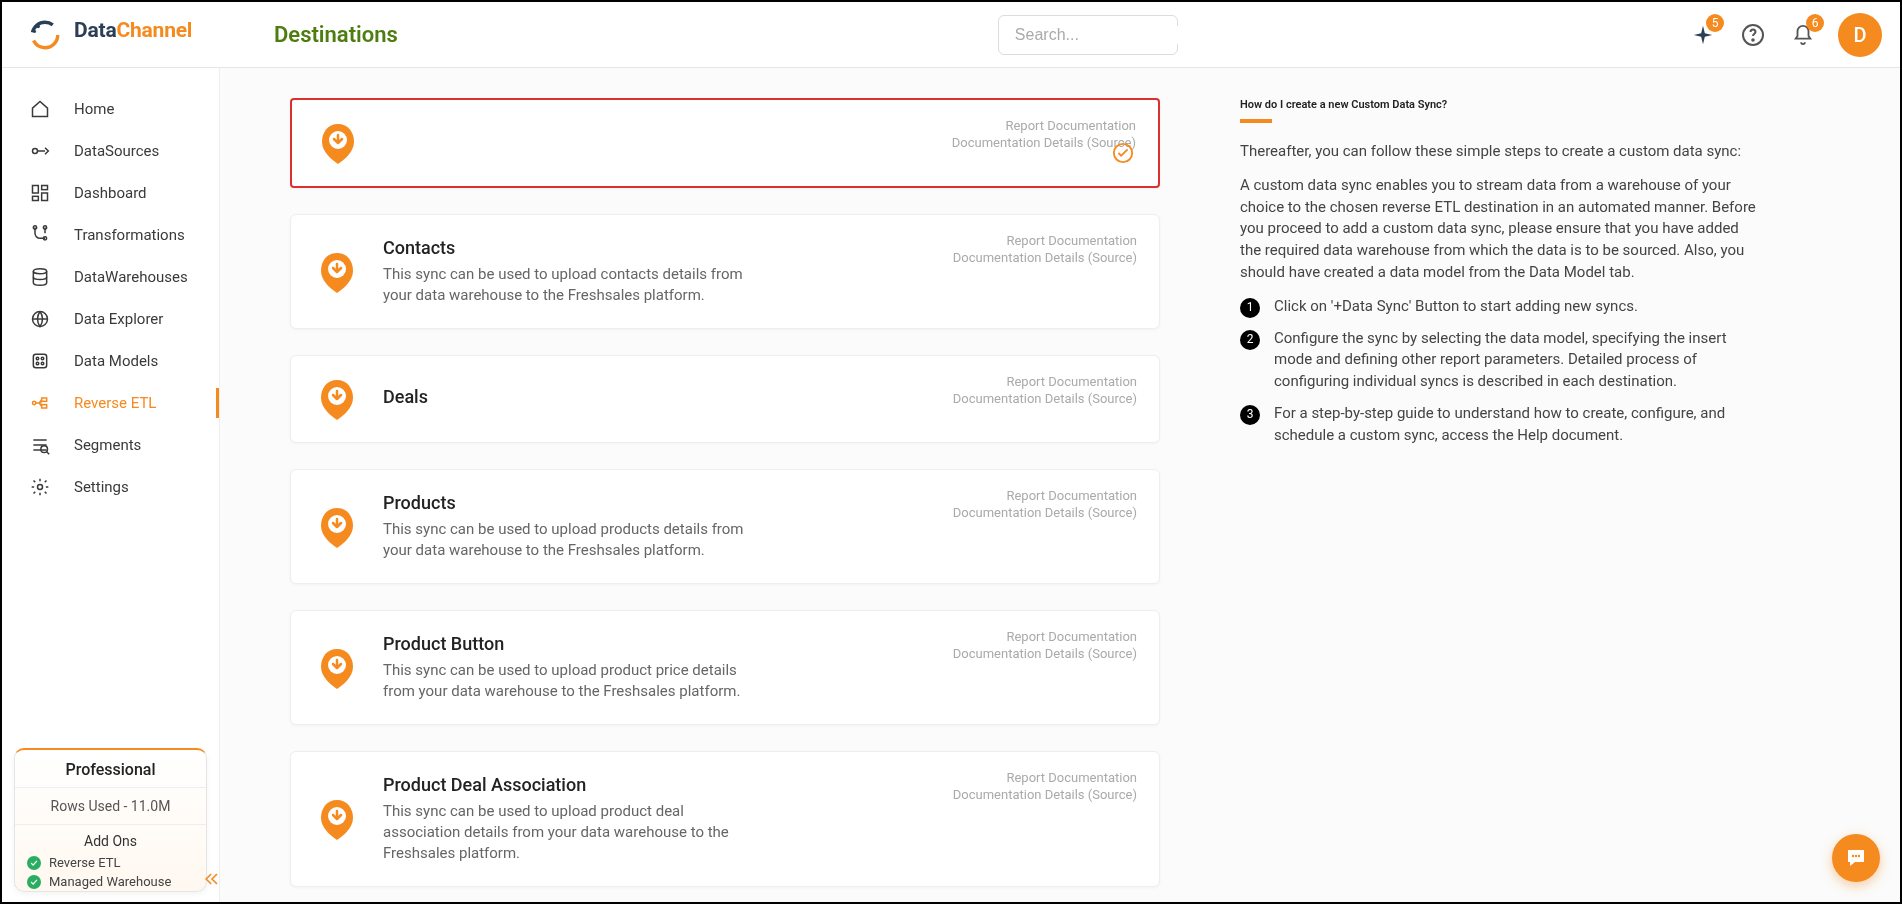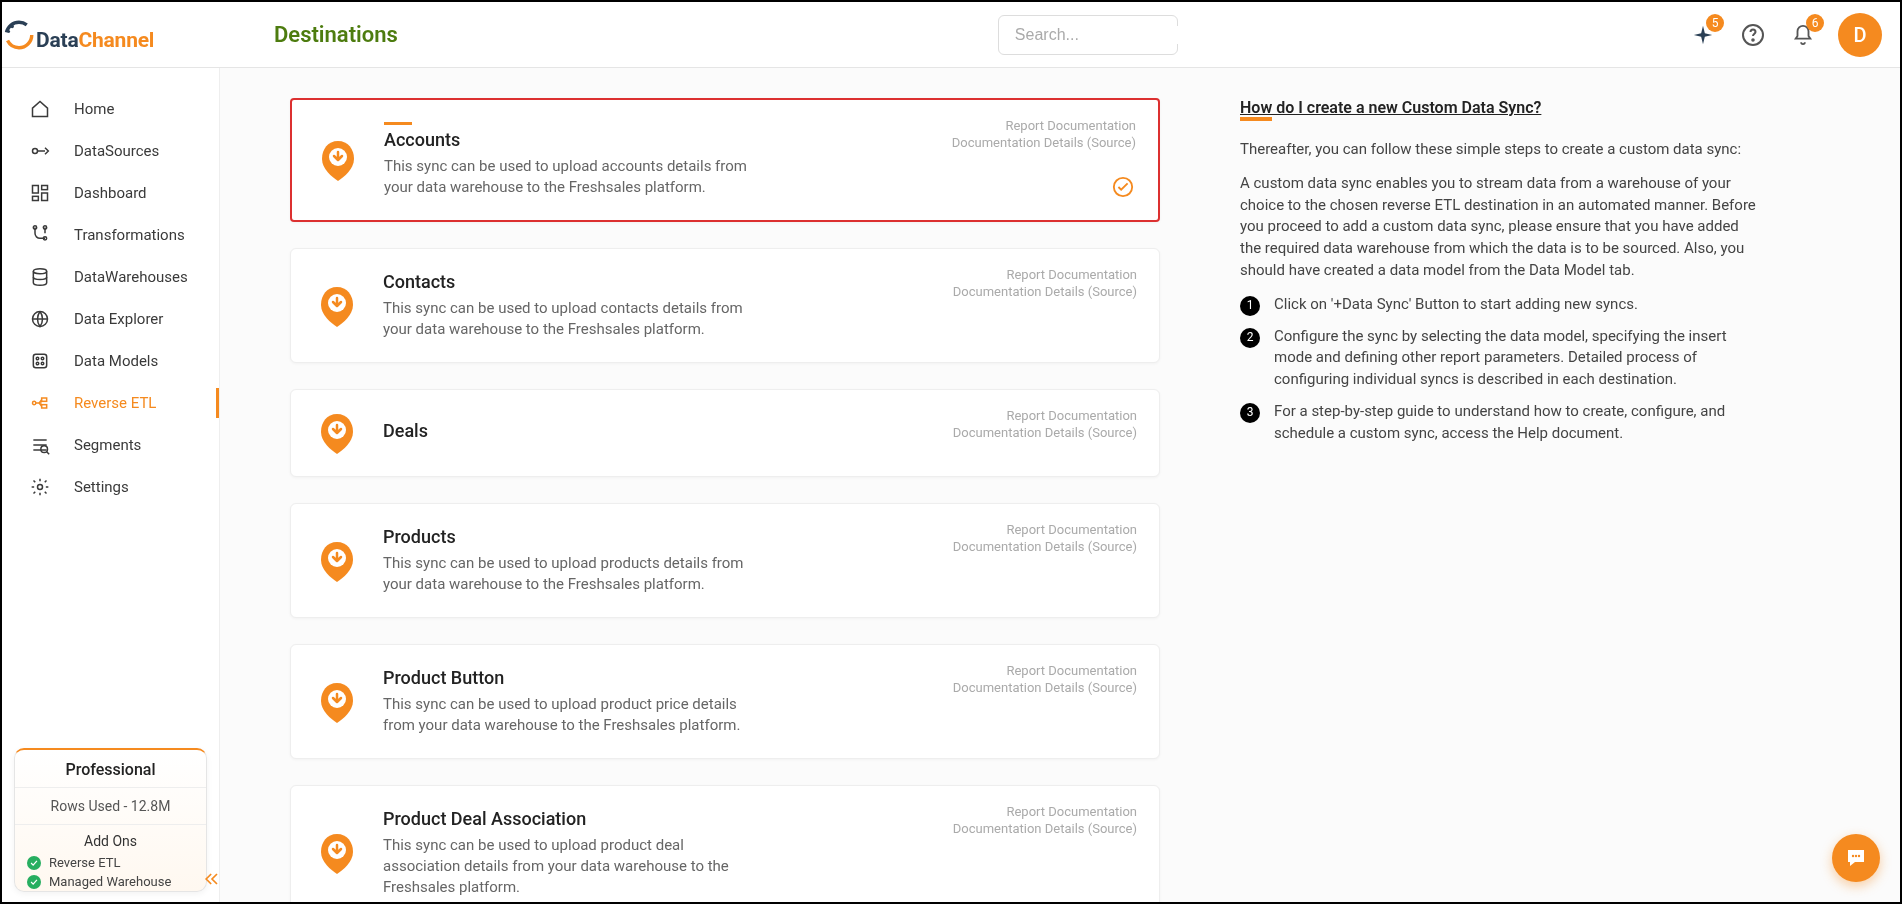--- a/index.html
+++ b/index.html
@@ -20,22 +20,23 @@
     height: 66px;
     display: flex;
     align-items: center;
     border-bottom: 1px solid #e5e5e5;
     background: #fff;
     z-index: 10;
   }
   .logo-wrap {
     width: 218px;
     display: flex;
-    align-items: flex-end;
-    gap: 0;
+    align-items: flex-start;
+    padding-left: 26px;
+    gap: 12px;
   }
   .logo-mark {
     width: 34px; height: 34px;
     position: relative;
   }
   .logo-text { font-size: 21px; font-weight: 700; letter-spacing: -0.2px; }
   .logo-text .data { color: #2a3f55; }
   .logo-text .channel { color: #f58a1f; }
   .page-title {
     font-size: 22px; font-weight: 600; color: #4d7c0f;
@@ -192,21 +193,21 @@
     position:absolute; right: 22px; top: 18px;
     text-align:right; font-size: 13px; color:#aaa;
   }
   .sync-links div { margin-bottom:2px; cursor:pointer; }
   .sync-check {
     position:absolute; right: 24px; bottom: 22px;
     width:22px; height:22px;
   }
 
   
-  .help-title { font-size: 16px; font-weight:600; margin-bottom: 0; text-decoration: underline; }
+  .help-title { font-size: 11px; font-weight:600; margin-bottom: 8px; }
   .help-accent { width: 32px; height:4px; background:#f58a1f; margin-bottom:18px; }
   .help-para { font-size: 15px; color:#444; line-height:1.45; margin-bottom: 12px; }
   .help-list { list-style:none; padding:0; }
   .help-list li { display:flex; gap:14px; margin-bottom:10px; font-size:15px; color:#444; line-height:1.45; }
   .step-num {
     flex:none; width:20px; height:20px; border-radius:50%; background:#000; color:#fff;
     font-size:12px; display:flex; align-items:center; justify-content:center; margin-top:2px;
   }
 
   .chat-fab {
@@ -350,21 +351,21 @@
     <svg viewBox="0 0 24 24" fill="none" stroke="currentColor" stroke-width="1.8">
         <circle cx="12" cy="12" r="3"></circle>
         <path d="M12 2 v3 M12 19 v3 M4.2 4.2 l2.1 2.1 M17.7 17.7 l2.1 2.1 M2 12 h3 M19 12 h3 M4.2 19.8 l2.1 -2.1 M17.7 6.3 l2.1 -2.1"></path>
       </svg>
     <span class="label">Settings</span>
   </div>
 
   <div class="sidebar-bottom">
     <div class="plan-card">
       <div class="plan-name">Professional</div>
-      <div class="rows">Rows Used - 12.8M</div>
+      <div class="rows">Rows Used - 11.0M</div>
       <div class="addons-hdr">Add Ons</div>
       <div class="addon-row">
         <span class="addon-check">
           <svg width="10" height="10" viewBox="0 0 24 24">
               <path d="M5 12 L10 17 L19 7" stroke="#fff" stroke-width="3" fill="none"></path>
             </svg>
         </span>
         <span>Reverse ETL</span>
       </div>
       <div class="addon-row">
@@ -387,25 +388,20 @@
 <div class="main">
   <div class="content-col" id="sync-list">
 
   <div class="sync-card highlighted">
     <div class="sync-icon">
       <svg width="36" height="42" viewBox="0 0 36 42">
         <path d="M18 2 C28 2 34 10 34 20 C34 30 24 38 18 42 C12 38 2 30 2 20 C2 10 8 2 18 2 Z" fill="#f58a1f"></path>
         <circle cx="18" cy="18" r="9" fill="#fff"></circle>
         <path d="M18 13 v7 M14 17 l4 4 l4 -4" stroke="#f58a1f" stroke-width="2.5" fill="none" stroke-linecap="round" stroke-linejoin="round"></path>
       </svg>
-    </div>
-    <div class="sync-body">
-      <span class="sync-title-accent"></span>
-      <div class="sync-title">Accounts</div>
-      <div class="sync-desc">This sync can be used to upload accounts details from your data warehouse to the Freshsales platform.</div>
     </div>
     <div class="sync-links">
       <div>Report Documentation</div>
       <div>Documentation Details (Source)</div>
     </div>
     <div class="sync-check">
       <svg width="22" height="22" viewBox="0 0 24 24" fill="none" stroke="#f58a1f" stroke-width="2">
         <circle cx="12" cy="12" r="10"></circle>
             <path d="M7 12 l3 3 l7 -7"></path>
       </svg></div>

